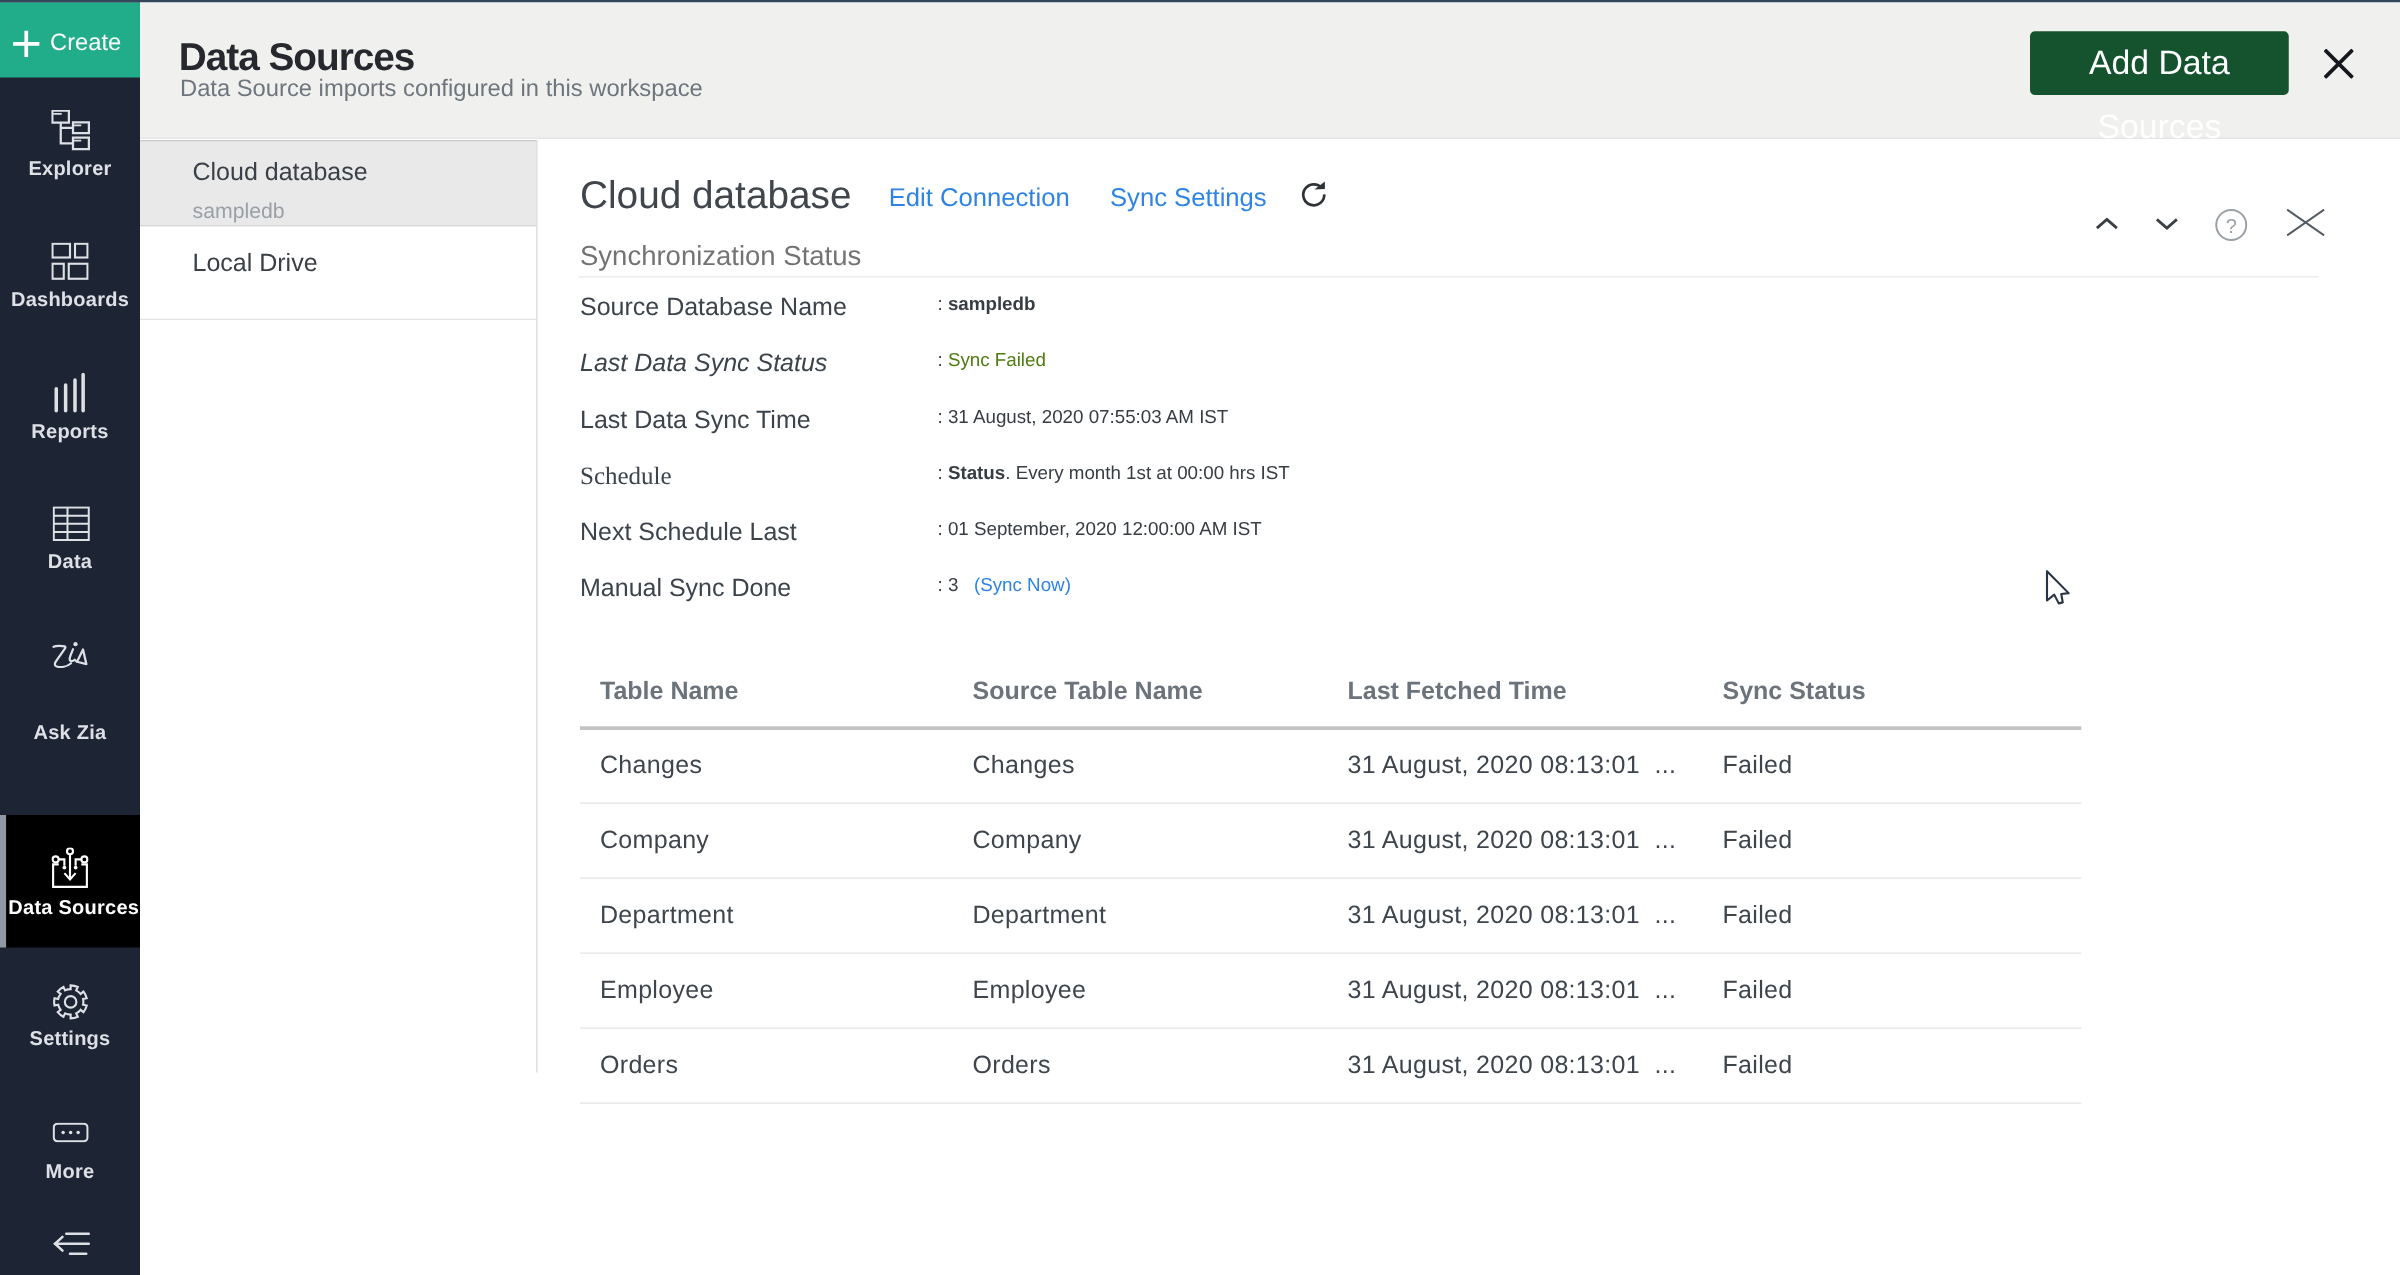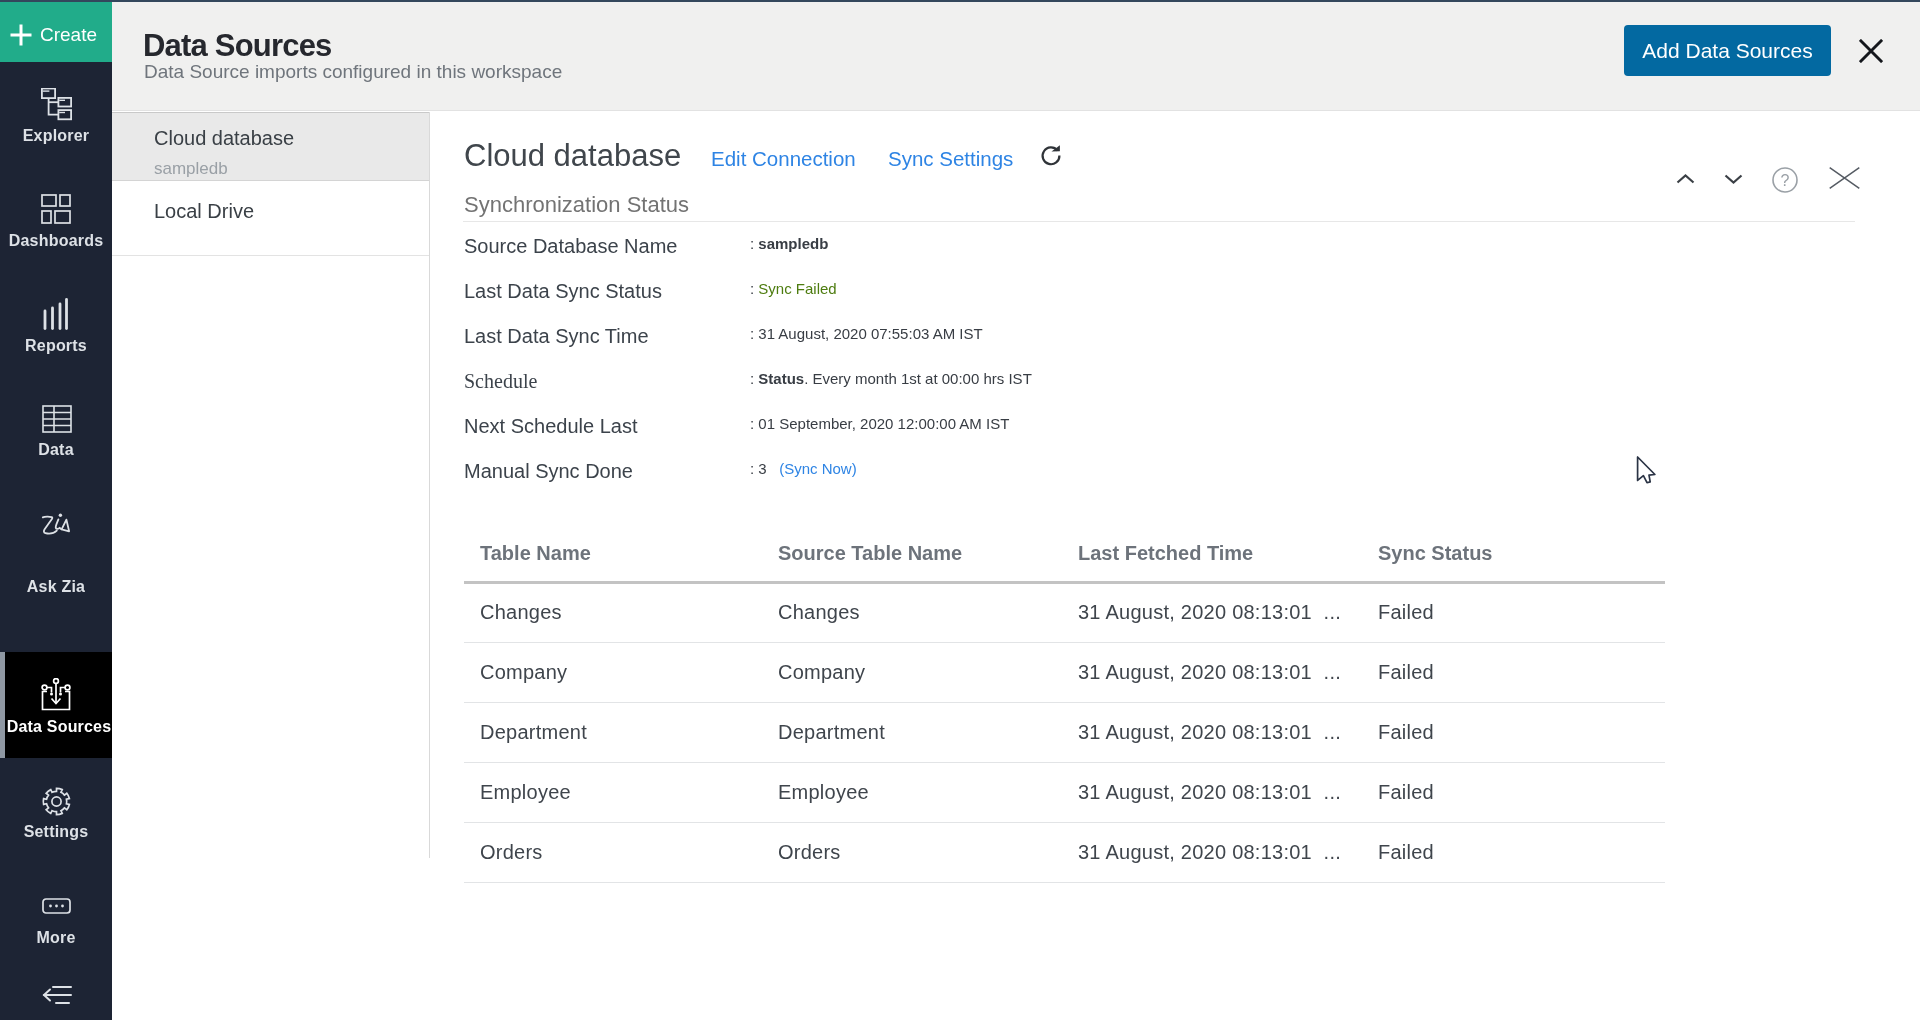--- a/index.html
+++ b/index.html
@@ -11,22 +11,22 @@
   #create { left:0; top:2px; width:112px; height:60px; background:#21ac8a; }
   .navlabel { width:112px; text-align:center; font-size:16px; font-weight:bold;
     color:#dde1e6; letter-spacing:0.2px; }
   .navicon { left:41px; }
   #active-item { left:5px; top:652px; width:107px; height:106px; background:#000; }
   #scrollbar { left:0; top:652px; width:5px; height:106px; background:#8f98a3; }
   #header { left:112px; top:2px; width:1808px; height:109px; background:#f0f0ef;
     border-bottom:1px solid #e2e2e2; }
   #hdr-title { left:143px; top:28px; font-size:31px; font-weight:bold; color:#26282e; letter-spacing:-0.8px; }
   #hdr-sub { left:144px; top:61px; font-size:19px; color:#6f757c; }
-  #add-btn { left:1624px; top:25px; width:207px; height:51px; background:#0369a1;
-    border-radius:4px; color:#fff; font-size:21px; text-align:center; line-height:51px; }
+  #add-btn { left:1624px; top:25px; width:207px; height:51px; background:#14532d;
+    border-radius:4px; color:#fff; font-size:27px; text-align:center; line-height:51px; }
   #leftpanel { left:112px; top:112px; width:317px; height:908px; background:#fff; }
   #vdivider { left:429px; top:112px; width:1px; height:746px; background:#d9d9d9; }
   #sel-row { left:112px; top:112px; width:317px; height:69px; background:#e9e9e9;
     border-top:1px solid #c9c9c9; border-bottom:1px solid #d4d4d4; }
   #sel-title { left:154px; top:127px; font-size:20px; color:#3a4046; }
   #sel-sub { left:154px; top:159px; font-size:17px; color:#9aa0a6; }
   #ld-row { left:112px; top:180px; width:317px; height:76px; border-bottom:1px solid #e3e3e3; }
   #ld-title { left:154px; top:200px; font-size:20px; color:#3a4046; }
   #c-title { left:464px; top:138px; font-size:31px; color:#40464c; }
   .bluelink { font-size:20.5px; color:#2e84e4; }
@@ -185,21 +185,21 @@
 <svg class="abs" style="left:1772px; top:167px" width="26" height="26" viewBox="0 0 26 26">
   <circle cx="13" cy="13" r="12" fill="none" stroke="#9aa0a6" stroke-width="1.6"></circle>
   <text x="13" y="19" text-anchor="middle" font-size="16" fill="#9aa0a6" font-family="Liberation Sans, sans-serif">?</text>
 </svg>
 <svg class="abs" style="left:1829px; top:167px" width="31" height="22" viewBox="0 0 31 22">
   <path d="M0.7 0.7 L30.3 21.3 M30.3 0.7 L0.7 21.3" fill="none" stroke="#555b63" stroke-width="1.5"></path>
 </svg>
 
 <div class="abs kv-label" style="top:235px;">Source Database Name</div>
 <div class="abs kv-value" style="top:235px;">: <b>sampledb</b></div>
-<div class="abs kv-label" style="top:280px;">Last Data Sync Status</div>
+<div class="abs kv-label" style="top:280px;font-style:italic;">Last Data Sync Status</div>
 <div class="abs kv-value" style="top:280px;">: <span class="red">Sync Failed</span></div>
 <div class="abs kv-label" style="top:325px;">Last Data Sync Time</div>
 <div class="abs kv-value" style="top:325px;">: 31 August, 2020 07:55:03 AM IST</div>
 <div class="abs kv-label" style="top:370px;font-family:Liberation Serif, serif;">Schedule</div>
 <div class="abs kv-value" style="top:370px;">: <b>Status</b>. Every month 1st at 00:00 hrs IST</div>
 <div class="abs kv-label" style="top:415px;">Next Schedule Last</div>
 <div class="abs kv-value" style="top:415px;">: 01 September, 2020 12:00:00 AM IST</div>
 <div class="abs kv-label" style="top:460px;">Manual Sync Done</div>
 <div class="abs kv-value" style="top:460px;">: 3&nbsp;&nbsp; <span class="blue">(Sync Now)</span></div>
 

